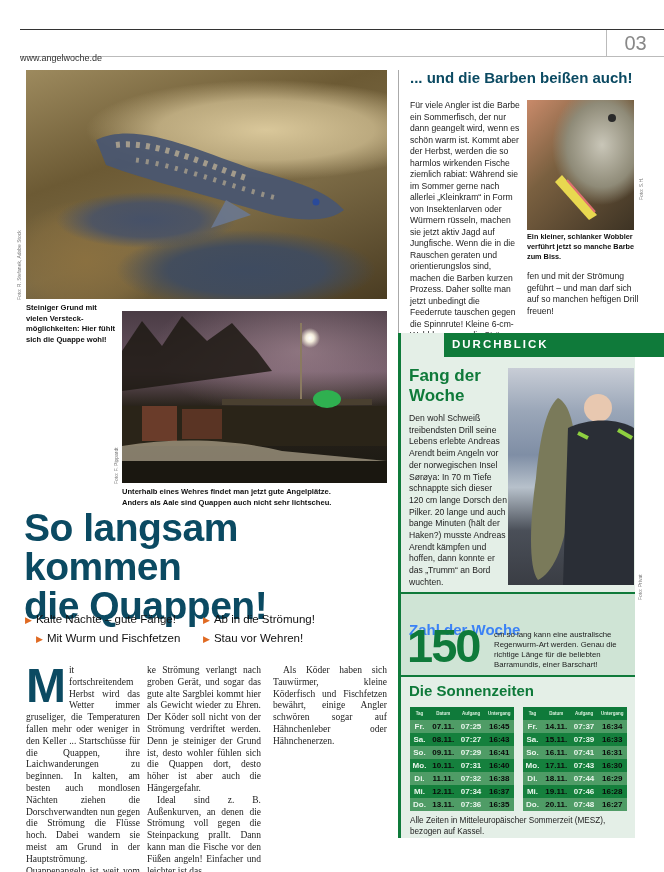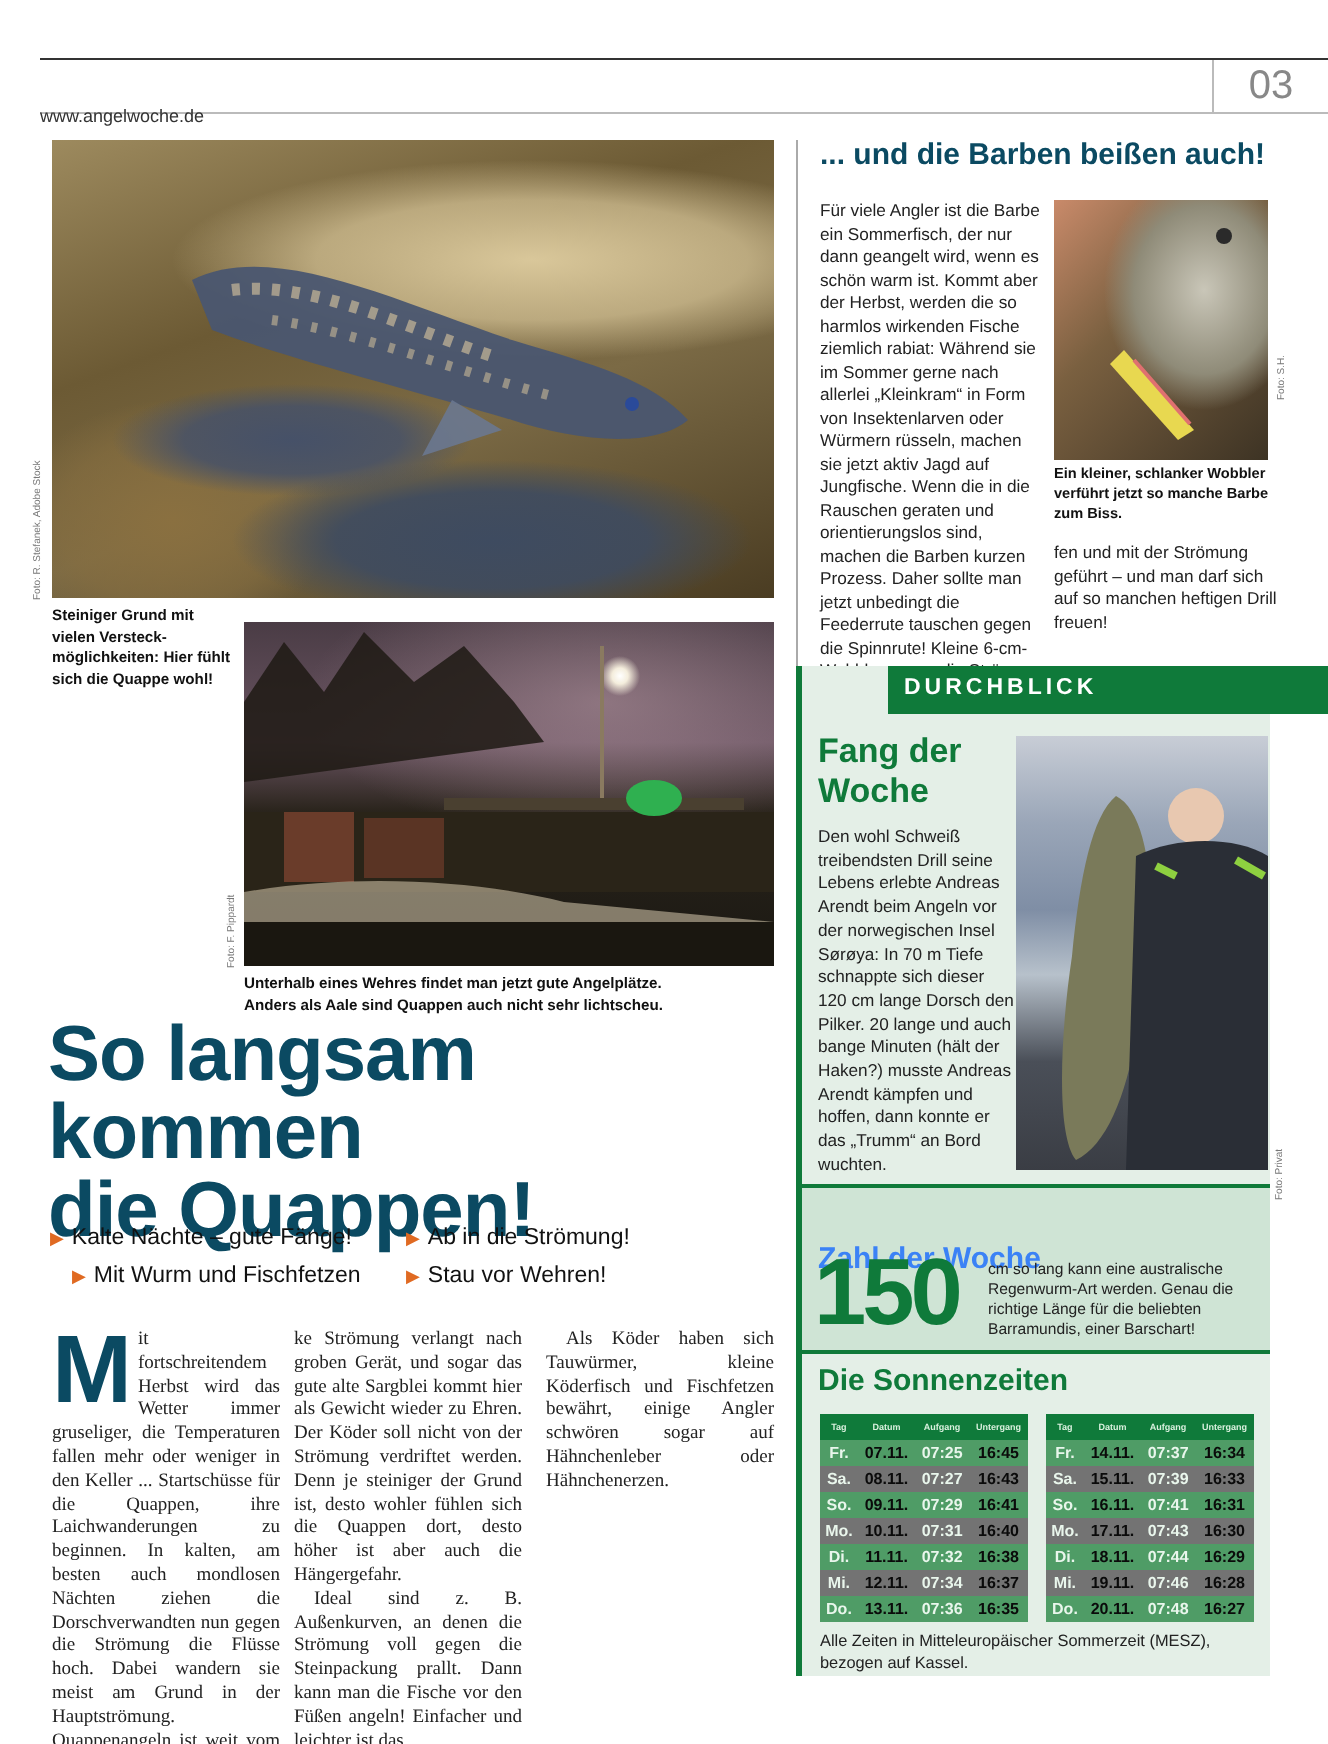--- a/index.html
+++ b/index.html
@@ -69,21 +69,21 @@
   .zahl-num { position: absolute; left: 407px; top: 620px; font-size: 47px; font-weight: bold; color: #0f7a3a; letter-spacing: -2px; line-height: 52px; }
   .zahl-text { position: absolute; left: 494px; top: 630px; width: 140px; font-size: 7.8px; line-height: 10px; color: #222; }
   .sonne-line { position: absolute; left: 401px; top: 675px; width: 234px; height: 2px; background: #0f7a3a; }
   .sonne-title { position: absolute; left: 409px; top: 682px; font-size: 15px; font-weight: bold; color: #0f7a3a; }
   .sun-table { position: absolute; top: 707px; width: 104px; border-collapse: collapse; font-size: 8px; }
   .sun-table.t1 { left: 410px; }
   .sun-table.t2 { left: 523px; }
   .sun-table th { background: #0f7a3a; color: #d8f0dd; font-size: 4.5px; font-weight: bold; height: 13px; padding: 0 1px; }
   .sun-table td { height: 13px; text-align: center; font-weight: bold; padding: 0 1px; }
   .sun-table tr.odd td { background: #4f9c66; }
-  .sun-table tr.even td { background: #737373; }
+  .sun-table tr.even td { background: #15803d; }
   .sun-table td.day, .sun-table td.rise { color: #e9f6ec; }
   .sun-table td.date, .sun-table td.set { color: #0a0a0a; }
   .sonne-note { position: absolute; left: 410px; top: 816px; width: 225px; font-size: 8.2px; line-height: 10.5px; color: #222; }
 </style>
 </head>
 <body>
 
 <div class="header">
   <span class="url">www.angelwoche.de</span>
   <span class="pageno">03</span>

